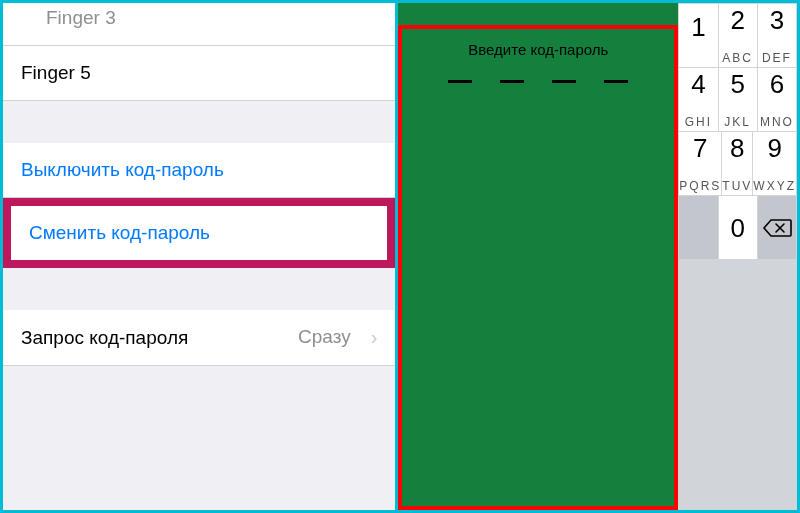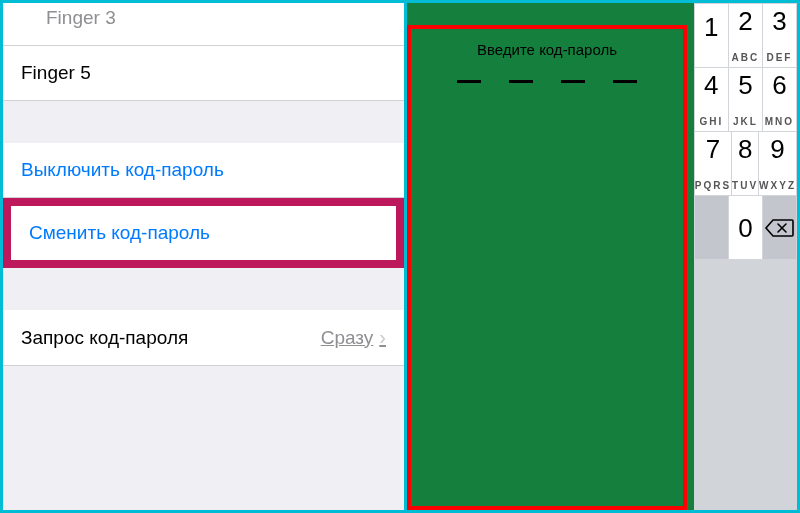--- a/index.html
+++ b/index.html
@@ -49,24 +49,23 @@
     .cell.link { color: #007aff; }
     .section-gap { height: 42px; background: #efeff4; }
     .highlight-box {
       border: 8px solid #be185d;
       margin: 0;
     }
     .highlight-box .cell { border-bottom: none; }
     .cell .value {
       color: #8e8e93;
       display: flex;
-      align-items: center;
-      gap: 6px;
+      align-items: flex-start;
+      gap: 20px;
       font-size: 19px;
-      text-decoration: underline;
     }
     .chevron {
       color: #c7c7cc;
       font-size: 20px;
     }
     .toggle {
       width: 56px;
       height: 34px;
       background: #4cd964;
       border-radius: 17px;
@@ -127,26 +126,25 @@
       position: relative;
     }
     .key.gray { background: #c3c6cc; }
     .key-digit {
       font-size: 26px;
       font-weight: 400;
       color: #000;
       line-height: 1;
     }
     .key-letters {
-      font-size: 10px;
+      font-size: 12px;
       letter-spacing: 2px;
       color: #555;
       margin-top: 18px;
       text-transform: uppercase;
-      font-weight: bold;
     }
     .backspace-icon {
       width: 30px;
       height: 20px;
     }
   </style>
 </head>
 <body>
 
 <div class="container">

